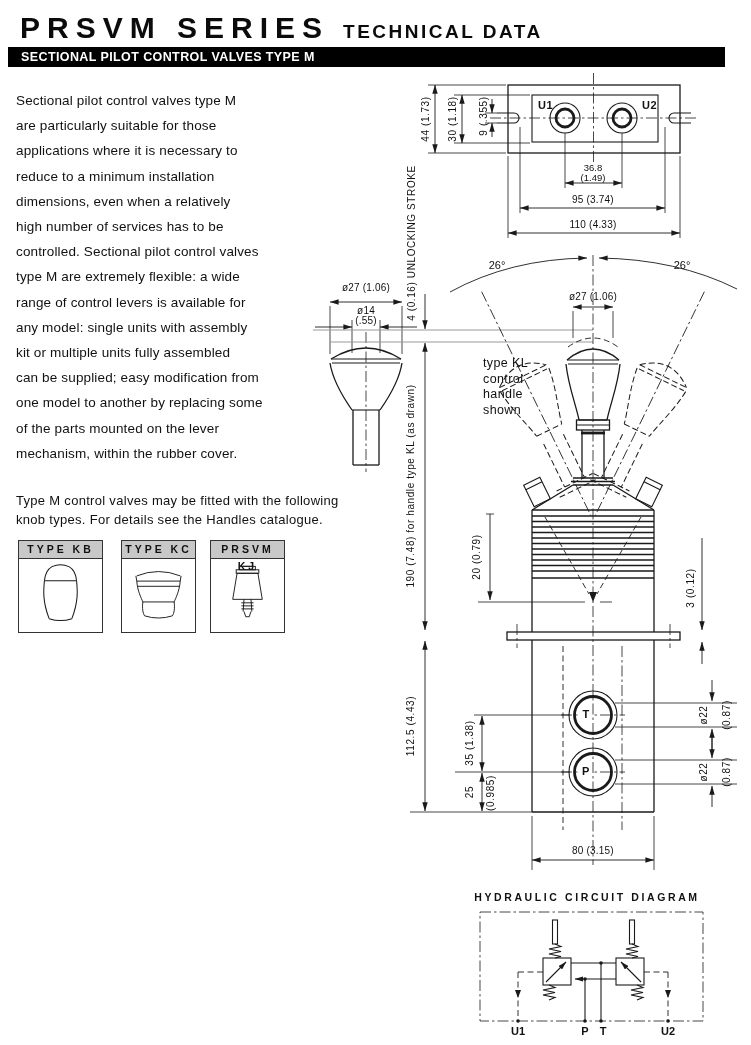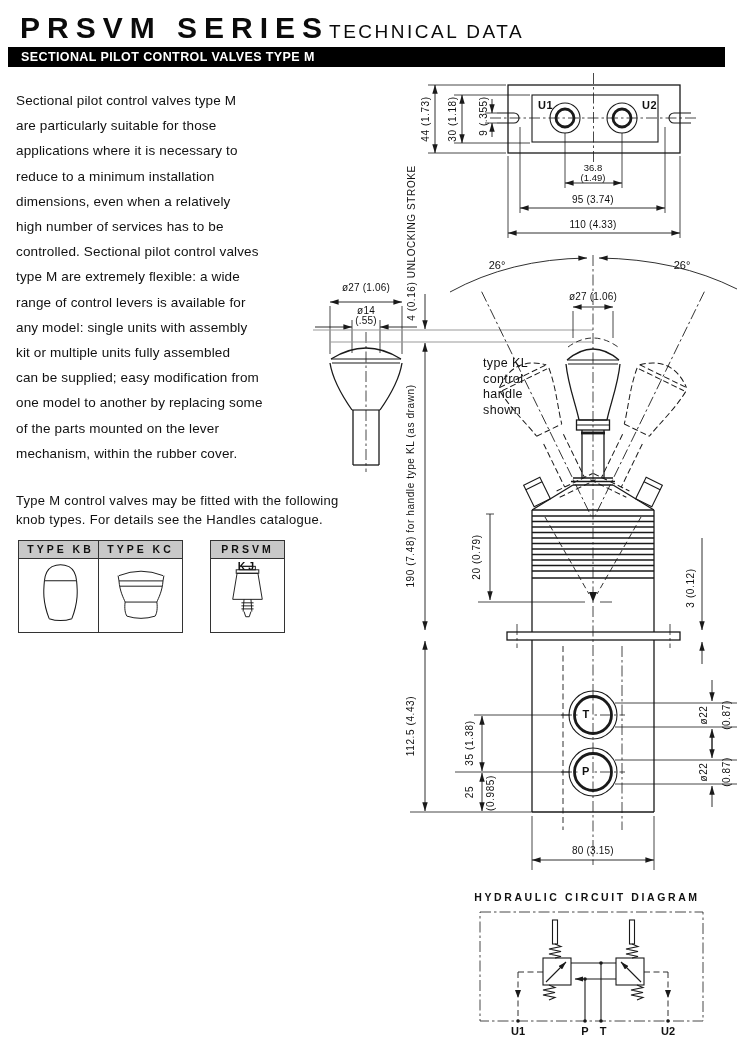--- a/index.html
+++ b/index.html
@@ -1,21 +1,21 @@
 <!DOCTYPE html>
 <html><head>
 <meta charset="utf-8">
 <style>
   html,body{margin:0;padding:0;background:#fff;}
   .page{position:relative;width:751px;height:1045px;background:#ffffff;overflow:hidden;
         font-family:"Liberation Sans",sans-serif;color:#111;}
   
   .hdr{position:absolute;left:20px;top:11px;display:flex;align-items:baseline;white-space:nowrap;}
   .hdr .title{font-size:30px;font-weight:bold;letter-spacing:7px;color:#0b0b0b;}
-  .hdr .subtitle{font-size:19px;font-weight:normal;letter-spacing:2.5px;color:#0b0b0b;}
+  .hdr .subtitle{font-size:19px;font-weight:bold;letter-spacing:2.5px;margin-left:14px;color:#0b0b0b;}
   .banner{position:absolute;left:8px;top:47px;width:717px;height:20px;background:#000;
           color:#fff;font-size:12.5px;font-weight:bold;letter-spacing:.4px;line-height:20px;
           padding-left:13px;box-sizing:border-box;}
   
   .intro{position:absolute;left:16px;top:88px;width:305px;font-size:13.5px;line-height:25.2px;
          letter-spacing:.15px;white-space:pre-line;}
   
   .knob-note{position:absolute;left:16px;top:492px;width:370px;font-size:13px;line-height:18.5px;
              letter-spacing:.3px;white-space:pre-line;}
   .knob-box{position:absolute;top:540px;height:93px;border:1.3px solid #333;box-sizing:border-box;background:#fff;}
@@ -85,21 +85,21 @@
         <g class="obj2">
           <path d="M25,22 Q26,11 33,7 Q42,3 51,7 Q58,11 59,22"></path>
           <line x1="25" y1="22" x2="59" y2="22"></line>
           <path d="M25,22 C24,32 23,44 30,62"></path>
           <path d="M59,22 C60,32 61,44 54,62"></path>
           <path d="M30,62 Q42,66 54,62"></path>
         </g>
       </svg>
     </div>
   </div>
-  <div class="knob-box" style="left:98px;width:85px;">
+  <div class="knob-box" style="left:121px;width:75px;">
     <div class="kb-hdr">TYPE KC</div>
     <div class="kb-body">
       <svg width="74" height="70" viewBox="0 0 84 74">
         <g class="obj2">
           <path d="M17,15 Q42,5 67,15"></path>
           <path d="M16,15 L17,21 M68,15 L67,21"></path>
           <line x1="17" y1="21" x2="67" y2="21"></line>
           <line x1="18" y1="27" x2="66" y2="27"></line>
           <path d="M17,21 C18,33 22,40 24,45"></path>
           <path d="M67,21 C66,33 62,40 60,45"></path>

